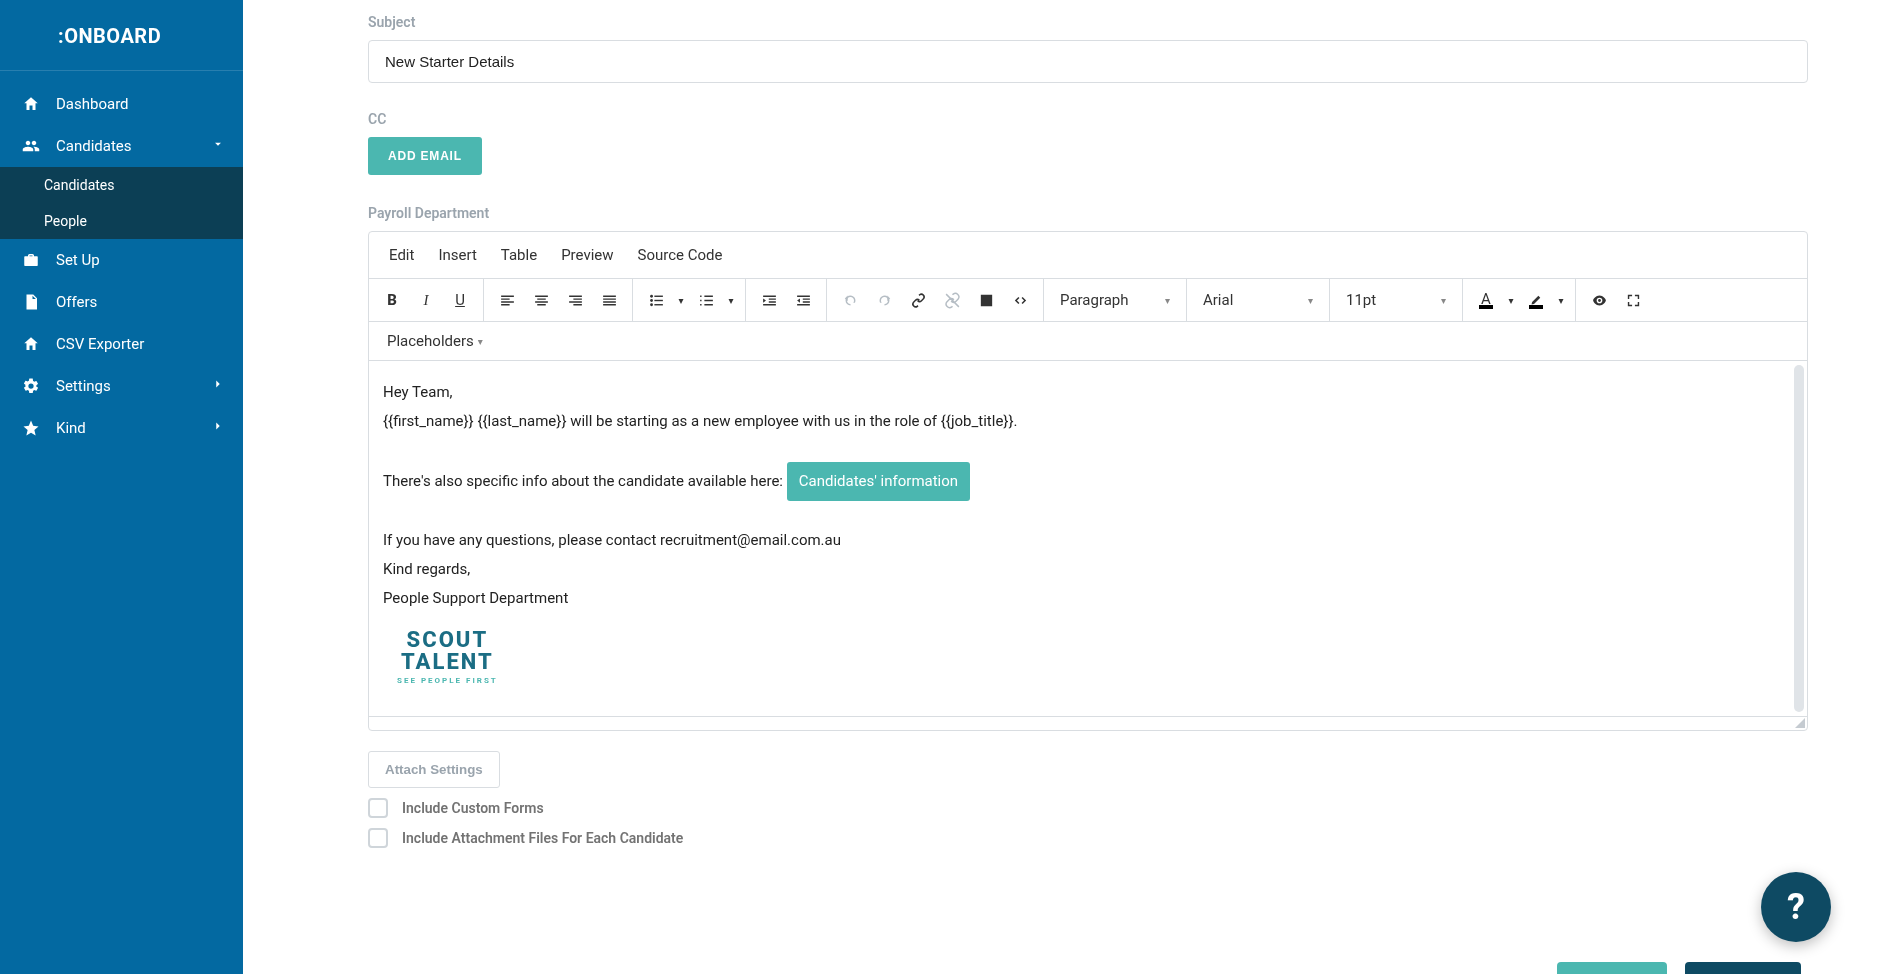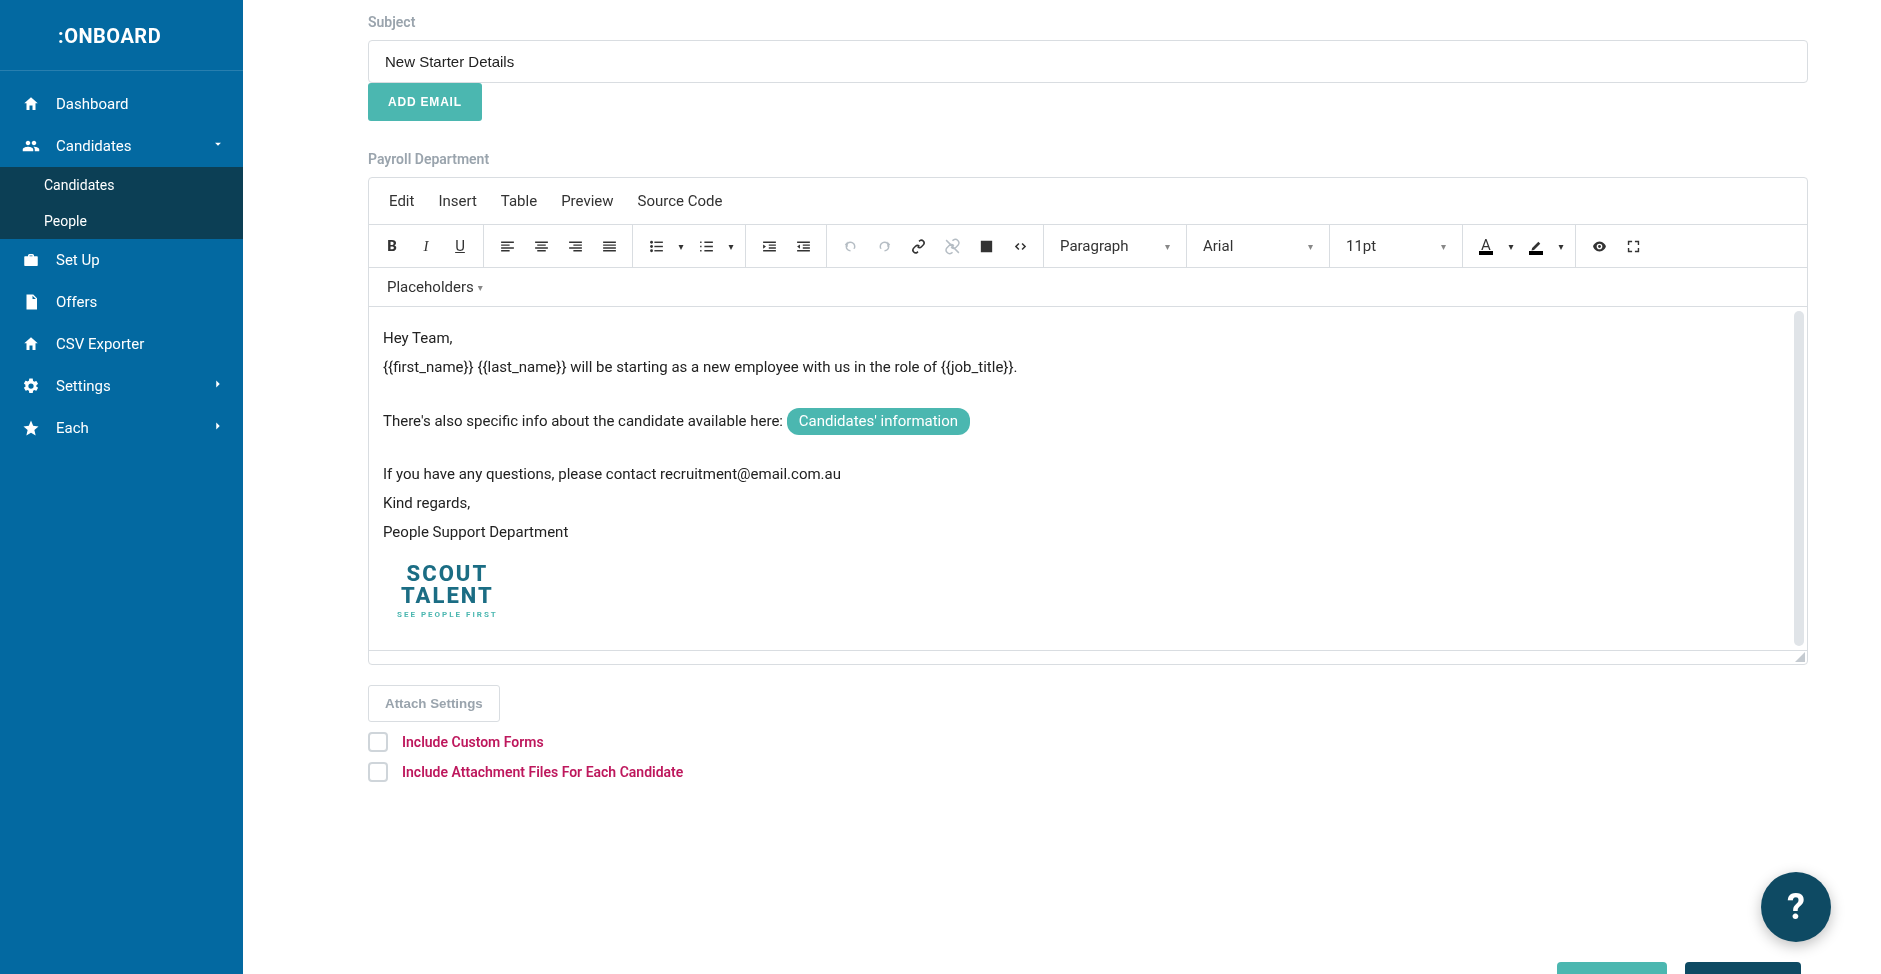--- a/index.html
+++ b/index.html
@@ -29,29 +29,29 @@
   .tbtn { width: 34px; height: 34px; display: inline-flex; align-items: center; justify-content: center; cursor: pointer; border-radius: 3px; font-size: 15px; color: #333; }
   .tbtn.disabled { color: #b5bdc4; cursor: default; }
   .tbtn.small-caret { width: 16px; font-size: 10px; }
   .tsel { display: flex; align-items: center; height: 34px; padding: 0 10px; cursor: pointer; font-size: 15px; color: #333; min-width: 120px; justify-content: space-between; }
   .tsel .caret { font-size: 10px; color: #888; margin-left: 18px; }
   .toolbar2 { display:flex; padding: 6px 10px; border-bottom: 1px solid #d9dde1; }
   .ph { display:flex; align-items:center; gap:4px; padding:4px 8px; cursor:pointer; border-radius:3px; font-size:15px; }
   .editor-body { padding: 14px 14px 26px; position: relative; min-height: 310px; font-size: 15px; line-height: 1.55; color: #222; }
   .editor-body p { margin: 6px 0; }
   .editor-body .spacer { height: 16px; }
-  .cands-btn { display:inline-block; background:#4bb7b0; color:#fff; padding:2px 12px; border-radius:12px; font-size:15px; }
+  .cands-btn { display:inline-block; background:#4bb7b0; color:#fff; padding:8px 12px; border-radius:3px; font-size:15px; }
   .scroll-stub { position:absolute; right:3px; top:4px; bottom:4px; width:10px; background:#e0e4e8; border-radius:6px; }
   .logo-block { margin-top: 12px; margin-left: 14px; color:#1b6d84; font-weight:800; font-size:22px; letter-spacing:2px; line-height:1; text-align:center; display:inline-block; }
   .logo-block .tag { font-size:8px; letter-spacing:2px; color:#4bb7b0; font-weight:700; margin-top:4px; }
   .resize-tri { height:14px; border-top:1px solid #d9dde1; display:flex; justify-content:flex-end; align-items:flex-end; }
   .resize-tri .grip { width:0; height:0; border-left:10px solid transparent; border-bottom:10px solid #c5cbd1; margin:2px; }
   
   .attach-btn { margin-top: 20px; border:1px solid #d9dde1; background:#fff; color:#9aa4ad; font-weight:600; padding:10px 16px; border-radius:3px; cursor:pointer; }
-  .chk-row { display:flex; align-items:center; gap:14px; margin-top:10px; color:#be185d; font-weight:600; font-size:14px; }
+  .chk-row { display:flex; align-items:center; gap:14px; margin-top:10px; color:#737373; font-weight:600; font-size:14px; }
   .chk { width:20px; height:20px; border:2px solid #cfd5da; border-radius:4px; display:inline-block; }
   
   .help { position:absolute; right:50px; bottom:32px; width:70px; height:70px; border-radius:50%; background:#0e4a63; display:flex; align-items:center; justify-content:center; box-shadow:0 4px 14px rgba(0,0,0,0.25); cursor:pointer; }
   .help .q { color:#fff; font-size:36px; font-weight:700; }
   
   .bottom-btns { position:absolute; right:80px; bottom:0; display:flex; gap:18px; }
   .bottom-btns .b1 { width:110px; height:12px; background:#4bb7b0; border-radius:4px 4px 0 0; }
   .bottom-btns .b2 { width:116px; height:12px; background:#0e4a63; border-radius:4px 4px 0 0; }
   
   .ico svg { width:18px; height:18px; fill:#fff; }
@@ -125,33 +125,34 @@
         <span class="chev"><svg viewBox="0 0 24 24">
               <path d="M9 6l6 6-6 6z"></path>
             </svg></span>
       </div>
       <div class="nav-item">
         <span class="ico">
             <svg viewBox="0 0 24 24">
               <path d="M12 2l2.9 6.9L22 10l-5.5 4.8L18.2 22 12 18.3 5.8 22l1.7-7.2L2 10l7.1-1.1z"></path>
             </svg>
           </span>
-        <span>Each</span>
+        <span>Kind</span>
         <span class="chev"><svg viewBox="0 0 24 24">
               <path d="M9 6l6 6-6 6z"></path>
             </svg></span>
       </div>
     </nav>
   </aside>
 
   <main class="main">
     <div class="content">
       <div class="field-label">Subject</div>
       <input class="text-input" type="text" value="New Starter Details" style="">
 
+      <div class="field-label" style="margin-top:28px;">CC</div>
       <button class="btn-teal">ADD EMAIL</button>
 
       <div class="field-label" style="margin-top:30px;">Payroll Department</div>
 
       <div class="editor-wrap">
 
         <div class="menubar">
           <span class="mitem">Edit</span>
           <span class="mitem">Insert</span>
           <span class="mitem">Table</span>

